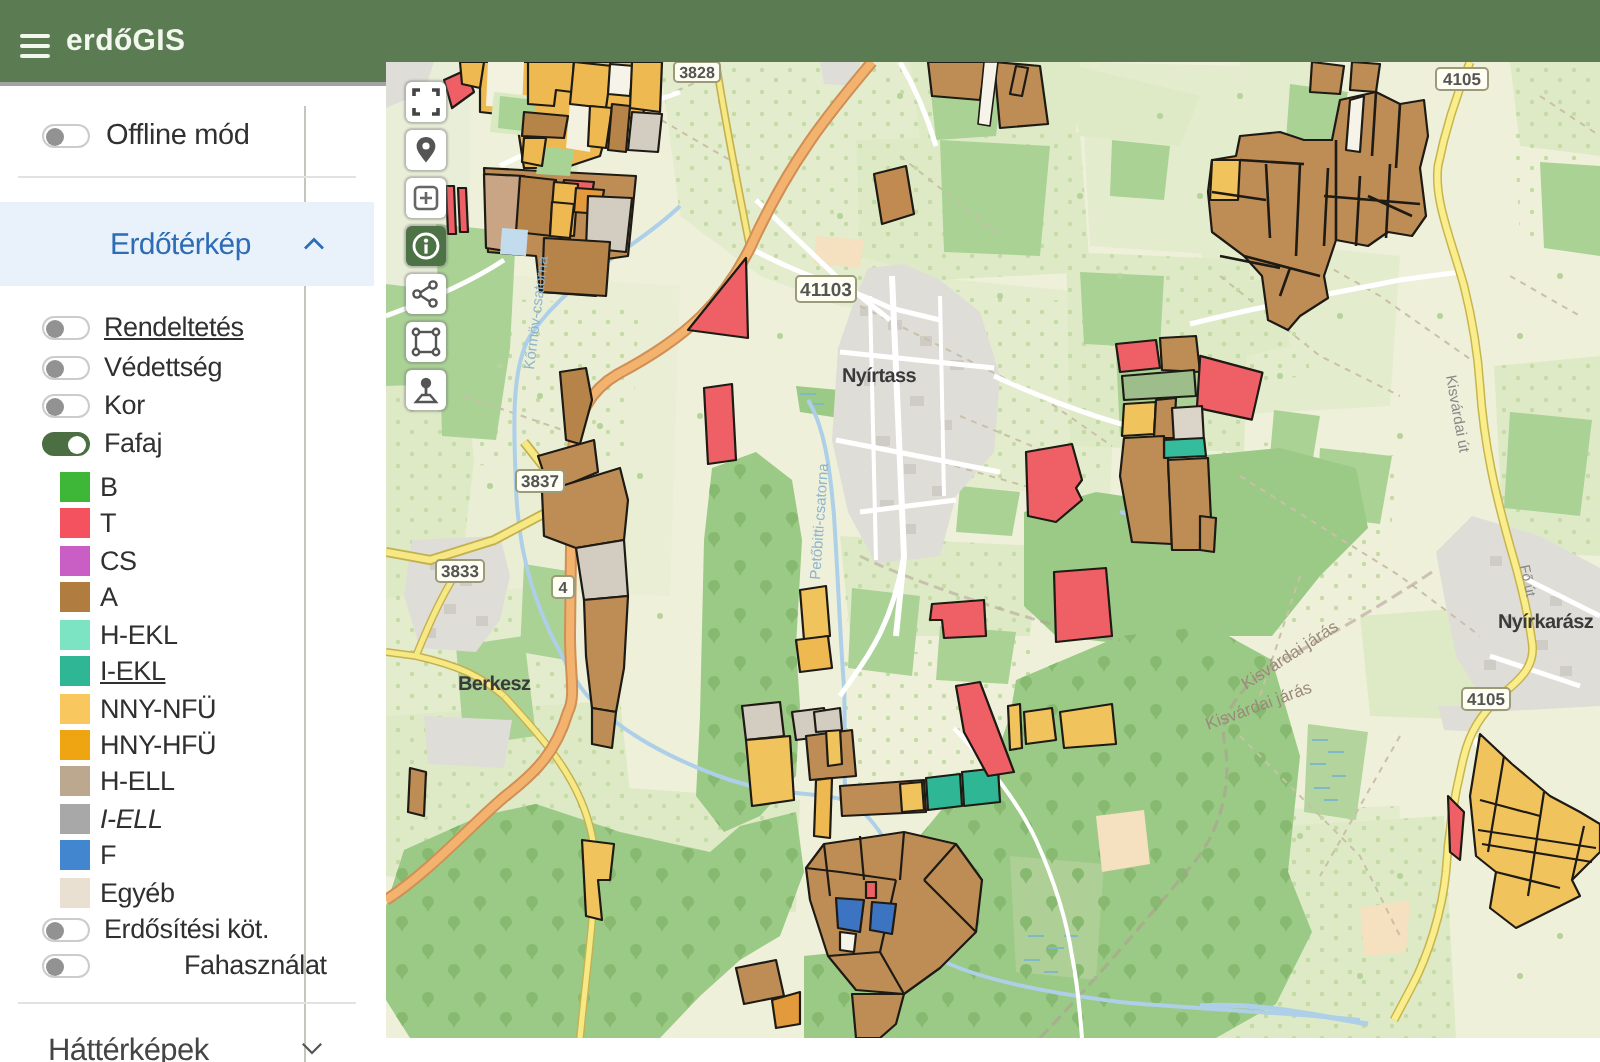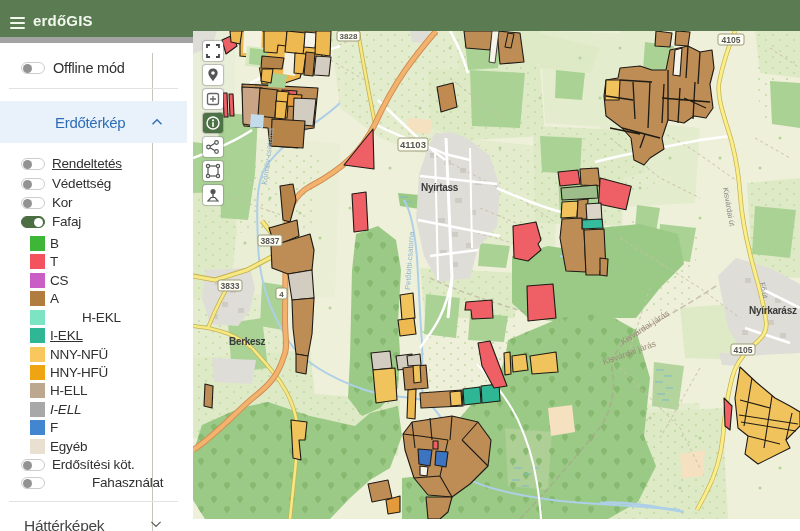--- a/index.html
+++ b/index.html
@@ -1,18 +1,18 @@
 <!DOCTYPE html>
 <html><head>
 <meta charset="utf-8">
 <style>
   * { margin:0; padding:0; box-sizing:border-box; }
   html,body { width:800px; height:531px; overflow:hidden; font-family:"Liberation Sans", sans-serif; }
   #page { position:relative; width:800px; height:531px; background:#fff; }
-  #header { position:absolute; left:0; top:0; width:800px; height:43px; background:#5b7c52; border-bottom:6px solid #a3a3a3; }
+  #header { position:absolute; left:0; top:0; width:800px; height:43px; background:#5b7c52; border-bottom:2px solid #a3a3a3; }
   #burger { position:absolute; left:10px; top:17px; width:15px; height:12px; }
   #burger div { height:2px; background:#f2f8ee; margin-bottom:3px; border-radius:1px; }
   #title { position:absolute; left:33px; top:12px; color:#f2f8ee; font-size:15px; font-weight:bold; letter-spacing:0.2px; }
   #sidebar { position:absolute; left:0; top:53px; width:153px; height:488px; background:#fff; border-right:1px solid #c2c6bb; }
   .tgl { position:absolute; width:24px; height:12px; border:1px solid #ccc; border-radius:7px; background:#fff; }
   .tgl .knob { position:absolute; left:1px; top:0.5px; width:9px; height:9px; border-radius:50%; background:#929292; }
   .tgl.on { background:#4b6e43; border-color:#4b6e43; }
   .tgl.on .knob { left:auto; right:1px; background:#fff; }
   .lbl { position:absolute; font-size:13.5px; color:#303030; white-space:nowrap; letter-spacing:-0.2px; }
   .sq { position:absolute; left:30px; width:15px; height:15px; }
@@ -507,21 +507,21 @@
 
     <div class="sq" style="top:183px; background:#3eb637;"></div>
       <div class="lbl" style="left:50px; top:183px;">B</div>
     <div class="sq" style="top:201px; background:#f5525f;"></div>
       <div class="lbl" style="left:50px; top:201px;">T</div>
     <div class="sq" style="top:220px; background:#c95ec4;"></div>
       <div class="lbl" style="left:50px; top:220px;">CS</div>
     <div class="sq" style="top:238px; background:#b07c3f;"></div>
       <div class="lbl" style="left:50px; top:238px;">A</div>
     <div class="sq" style="top:257px; background:#7ce3c3;"></div>
-      <div class="lbl" style="left:50px; top:257px;margin-left:32px;">H-EKL</div>
+      <div class="lbl" style="left:50px; top:257px;">H-EKL</div>
     <div class="sq" style="top:275px; background:#2fb694;"></div>
       <div class="lbl" style="left:50px; top:275px;text-decoration:underline;">I-EKL</div>
     <div class="sq" style="top:294px; background:#f8c75d;"></div>
       <div class="lbl" style="left:50px; top:294px;">NNY-NFÜ</div>
     <div class="sq" style="top:312px; background:#efa512;"></div>
       <div class="lbl" style="left:50px; top:312px;">HNY-HFÜ</div>
     <div class="sq" style="top:330px; background:#bca88e;"></div>
       <div class="lbl" style="left:50px; top:330px;">H-ELL</div>
     <div class="sq" style="top:349px; background:#a8a8a8;"></div>
       <div class="lbl" style="left:50px; top:349px;font-style:italic;">I-ELL</div>

